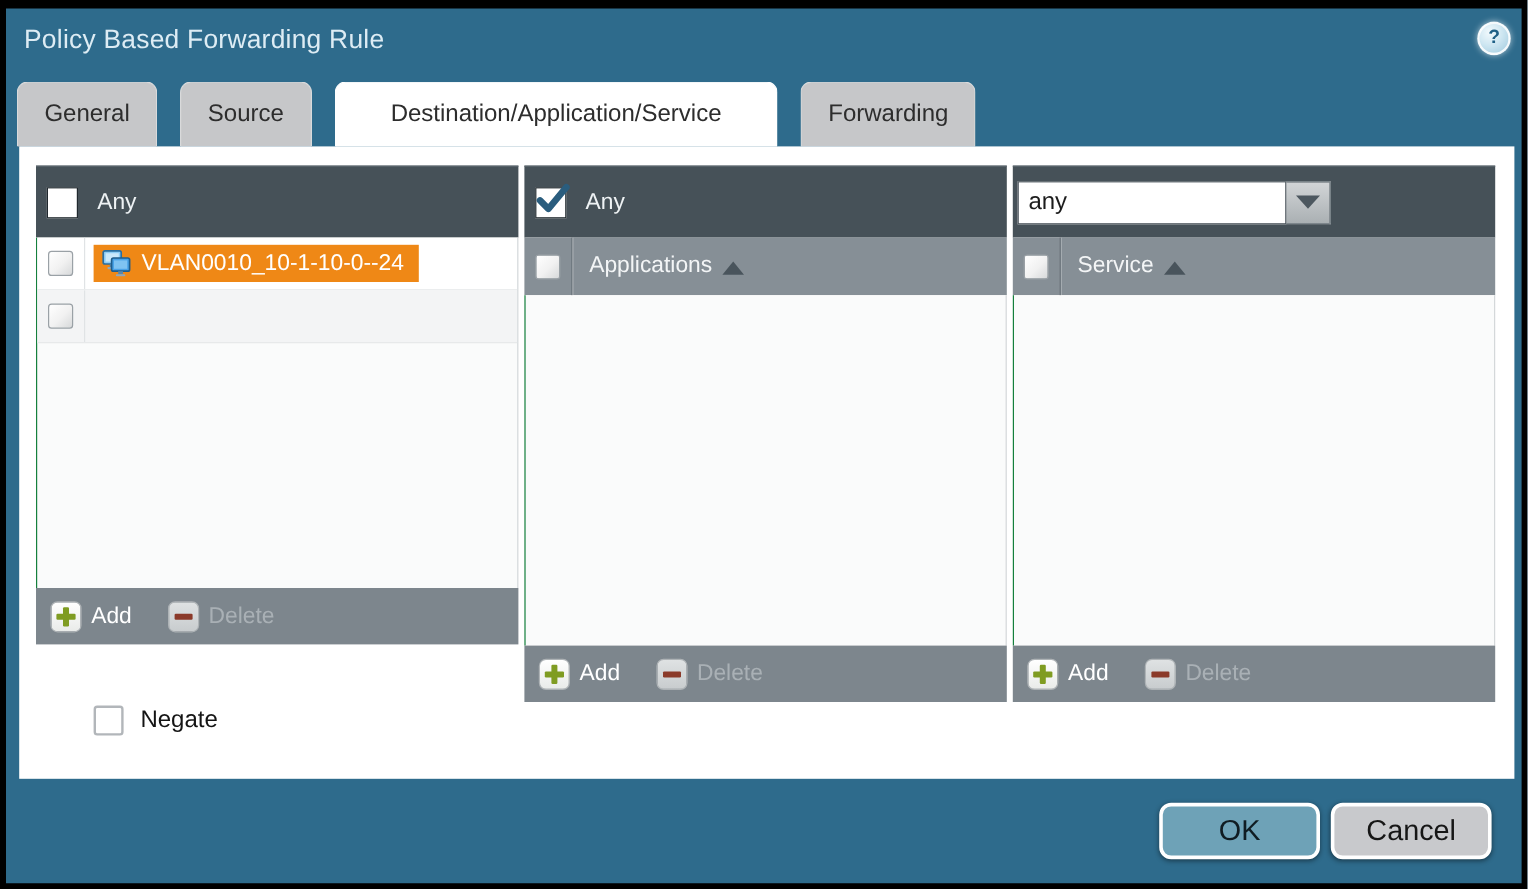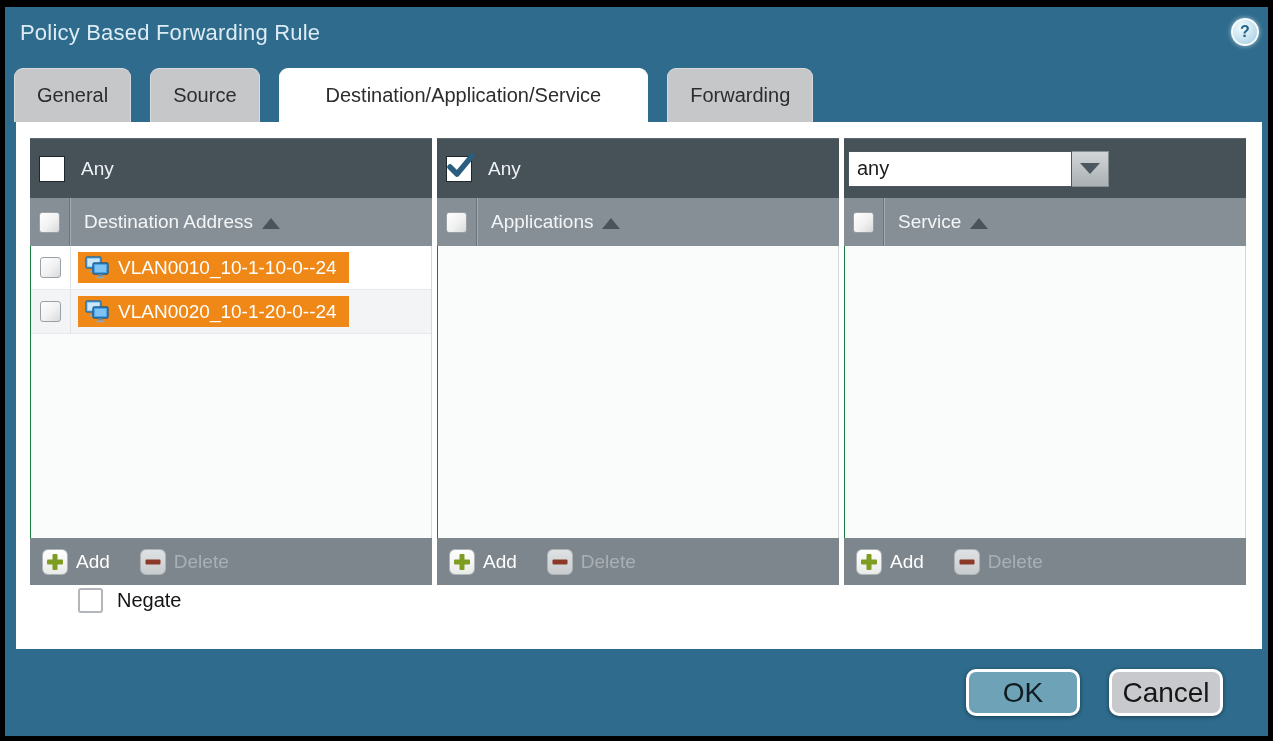--- a/index.html
+++ b/index.html
@@ -144,24 +144,24 @@
     display:flex; align-items:center; gap:14px;padding-left:44px;
   }
   .cb-negate{
     width:25px; height:25px; background:#fff; border:2px solid #b2b6ba;
     border-radius:3px; cursor:pointer; flex:none;
   }
   .negate-label{ font-size:20px; color:#141414; }
 
   
   .btn{
-    position:absolute; top:662px; width:114px; height:47px;
+    position:absolute; top:662px; width:134px; height:47px;
     border:3px solid #ffffff; border-radius:10px;
     display:flex; align-items:center; justify-content:center;
-    font-size:28px; color:#101c22; cursor:pointer; z-index:3;
+    font-size:24px; color:#101c22; cursor:pointer; z-index:3;
     box-shadow: 0 1px 4px rgba(0,0,0,.45);
   }
   .btn.ok{ left:961px; background:#6ea2b7; }
   .btn.cancel{ left:1104px; background:#c8c9cc; color:#161616; }
 </style>
 </head>
 <body>
 
 <div class="dialog">
 
@@ -177,27 +177,20 @@
     <div class="tab active">Destination/Application/Service</div>
     <div class="tab">Forwarding</div>
   </div>
 
   <div class="panel">
 
     <div class="col col-dest">
       <div class="topbar">
         <span class="cb-lg"></span>
         <span class="bar-label">Any</span>
-      </div>
-      <div class="hdr">
-        <span class="cb-cell">
-          <span class="cb-sm"></span>
-        </span>
-        <span class="hdr-label">Destination Address</span>
-        <span class="sort-asc"></span>
       </div>
       <div class="body">
         <div class="row">
           <span class="cb-cell">
             <span class="cb-sm"></span>
           </span>
           <span class="chip">
             <svg width="26" height="24" viewBox="0 0 26 24">
               <rect x="2" y="1" width="15" height="11" rx="1.5" fill="#8ecdf5" stroke="#2a6ea0" stroke-width="1.4"></rect>
               <rect x="4" y="3" width="11" height="7" fill="#c9e8fb"></rect>
@@ -208,33 +201,20 @@
               <rect x="14.5" y="18" width="4" height="2.5" fill="#5a87a8"></rect>
               <rect x="12.5" y="20.5" width="8" height="1.8" rx="0.9" fill="#8fa8bd"></rect>
             </svg>
             <span>VLAN0010_10-1-10-0--24</span>
           </span>
         </div>
         <div class="row">
           <span class="cb-cell">
             <span class="cb-sm"></span>
           </span>
-          <span class="chip">
-            <svg width="26" height="24" viewBox="0 0 26 24">
-              <rect x="2" y="1" width="15" height="11" rx="1.5" fill="#8ecdf5" stroke="#2a6ea0" stroke-width="1.4"></rect>
-              <rect x="4" y="3" width="11" height="7" fill="#c9e8fb"></rect>
-              <rect x="7.5" y="12" width="4" height="2.5" fill="#5a87a8"></rect>
-              <rect x="5.5" y="14.5" width="8" height="1.8" rx="0.9" fill="#8fa8bd"></rect>
-              <rect x="9" y="7" width="15" height="11" rx="1.5" fill="#4aa3e8" stroke="#1f5d8c" stroke-width="1.4"></rect>
-              <rect x="11" y="9" width="11" height="7" fill="#7fc3f2"></rect>
-              <rect x="14.5" y="18" width="4" height="2.5" fill="#5a87a8"></rect>
-              <rect x="12.5" y="20.5" width="8" height="1.8" rx="0.9" fill="#8fa8bd"></rect>
-            </svg>
-            <span>VLAN0020_10-1-20-0--24</span>
-          </span>
         </div>
       </div>
       <div class="cfooter">
         <span class="tool">
           <span class="ico-box ico-add">
             <svg width="18" height="18" viewBox="0 0 18 18">
                 <rect x="1" y="6.5" width="16" height="5" rx="1" fill="#7f9c22"></rect>
                 <rect x="6.5" y="1" width="5" height="16" rx="1" fill="#7f9c22"></rect>
               </svg>
           </span>

